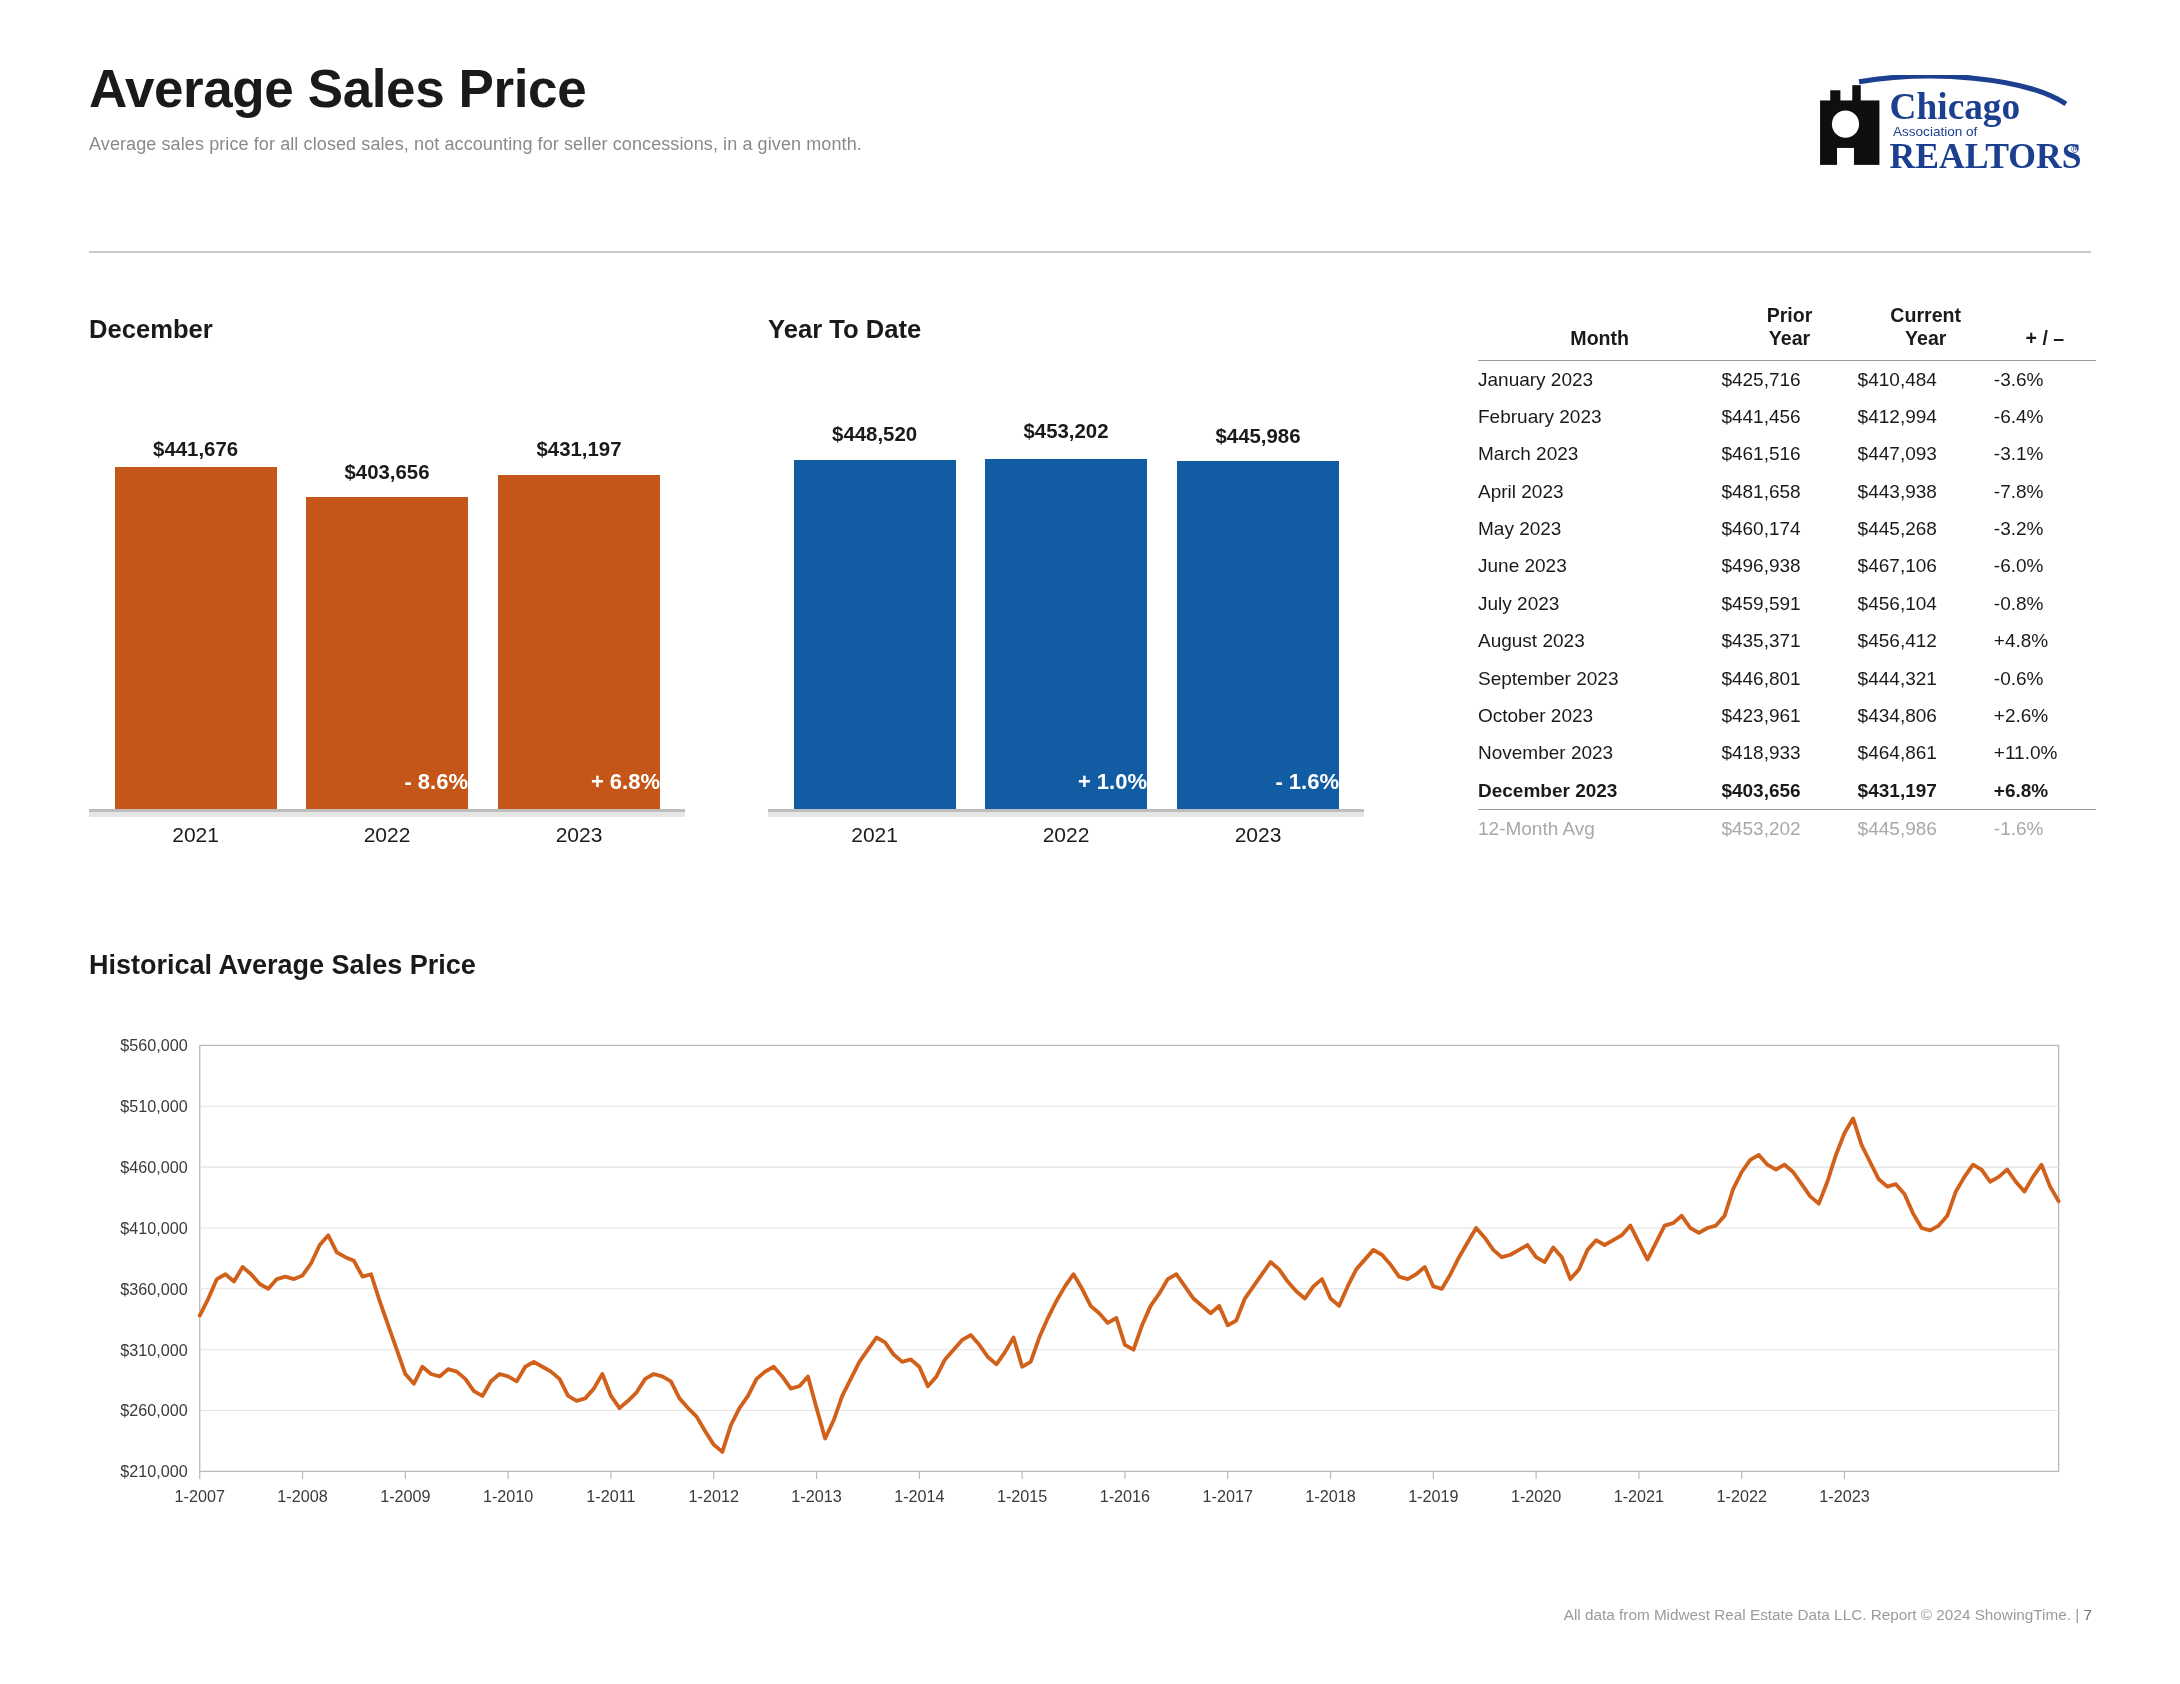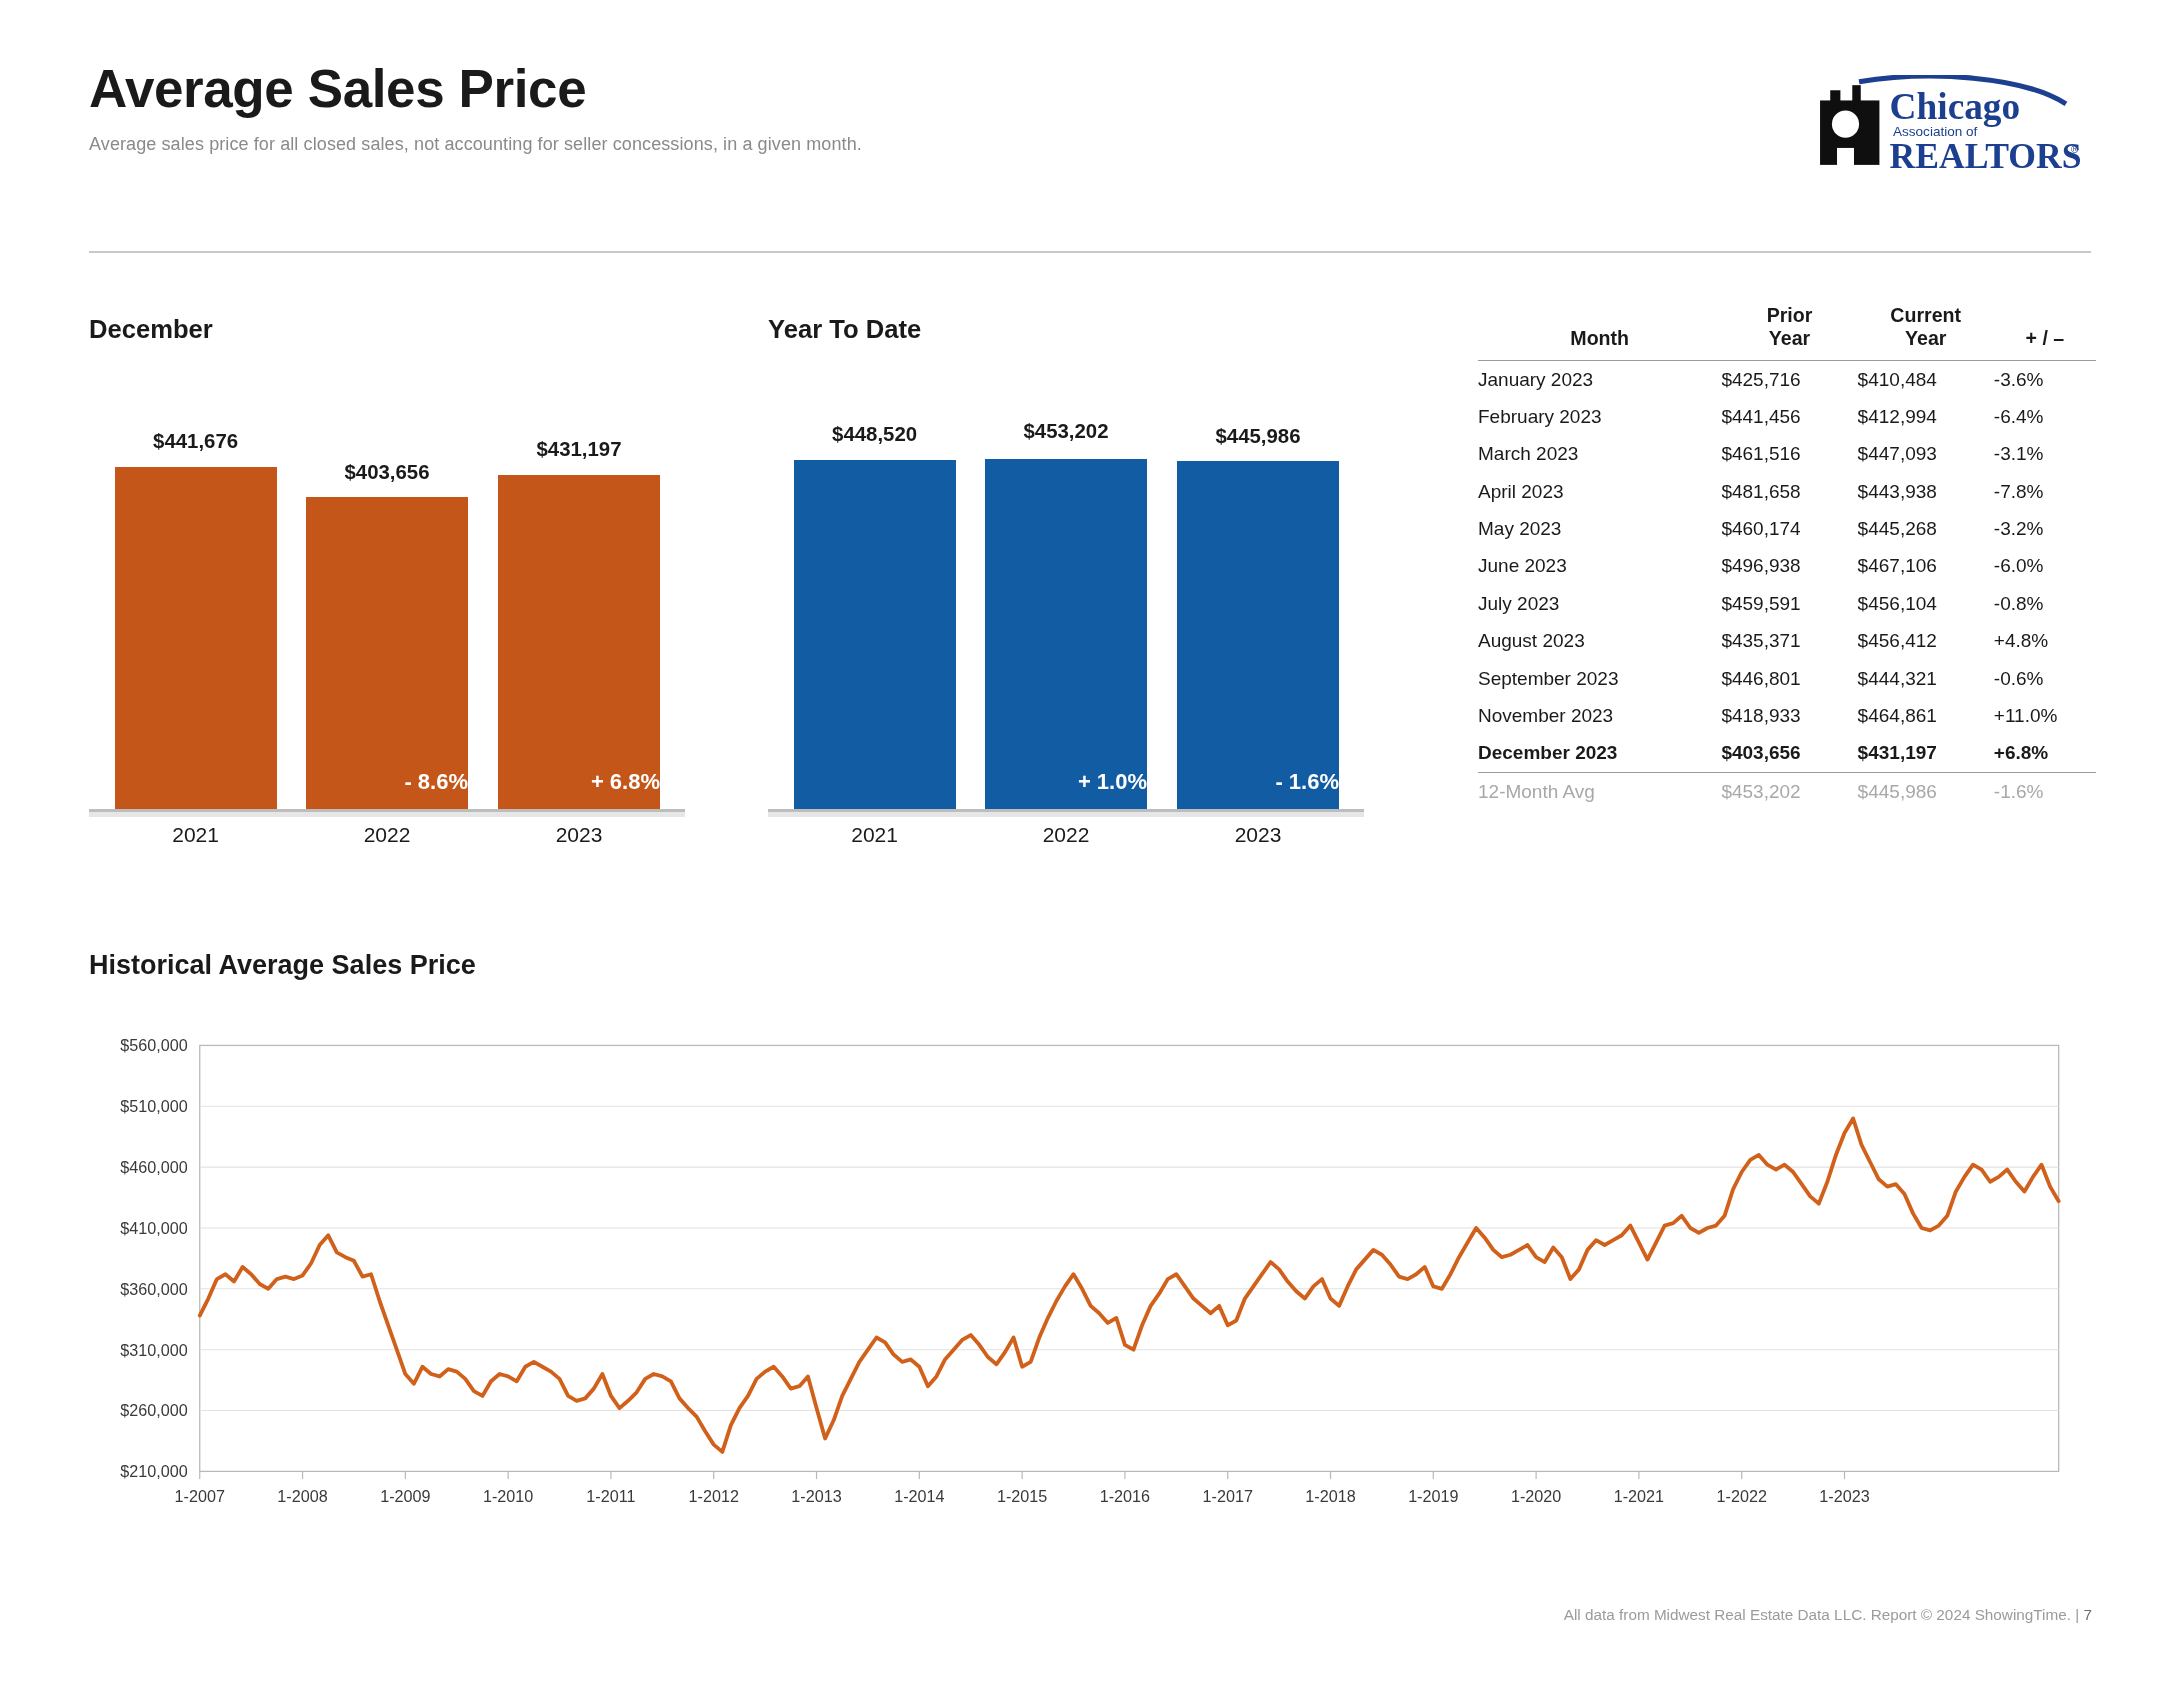--- a/index.html
+++ b/index.html
@@ -213,21 +213,21 @@
       <text x="92" y="110" font-family="Liberation Serif, serif" font-size="42" font-weight="bold" fill="#1c3f8f">REALTORS</text>
       <text x="306" y="92" font-family="Liberation Sans, sans-serif" font-size="12" fill="#1c3f8f">®</text>
     </svg>
   </div>
 
   <div class="sect-title" id="dec-title">December</div>
 
   <div class="barchart" id="dec-chart">
     <div class="bars">
       <div class="bar-col" style="left:25.6px;">
-        <div class="bar-value" style="bottom:356px;">$441,676</div>
+        <div class="bar-value" style="bottom:348px;">$441,676</div>
         <div class="bar-rect" style="height:342px;background:#c4561a;"></div>
       </div>
       <div class="bar-col" style="left:217px;">
         <div class="bar-value" style="bottom:325px;">$403,656</div>
         <div class="bar-rect" style="height:312px;background:#c4561a;">
           <div class="bar-pct">- 8.6%</div>
         </div>
       </div>
       <div class="bar-col" style="left:409px;">
         <div class="bar-value" style="bottom:348px;">$431,197</div>
@@ -336,20 +336,26 @@
           <td>August 2023</td>
           <td>$435,371</td>
           <td>$456,412</td>
           <td>+4.8%</td>
         </tr>
         <tr>
           <td>September 2023</td>
           <td>$446,801</td>
           <td>$444,321</td>
           <td>-0.6%</td>
+        </tr>
+        <tr>
+          <td>October 2023</td>
+          <td>$423,961</td>
+          <td>$434,806</td>
+          <td>+2.6%</td>
         </tr>
         <tr>
           <td>November 2023</td>
           <td>$418,933</td>
           <td>$464,861</td>
           <td>+11.0%</td>
         </tr>
         <tr class="bold">
           <td>December 2023</td>
           <td>$403,656</td>

